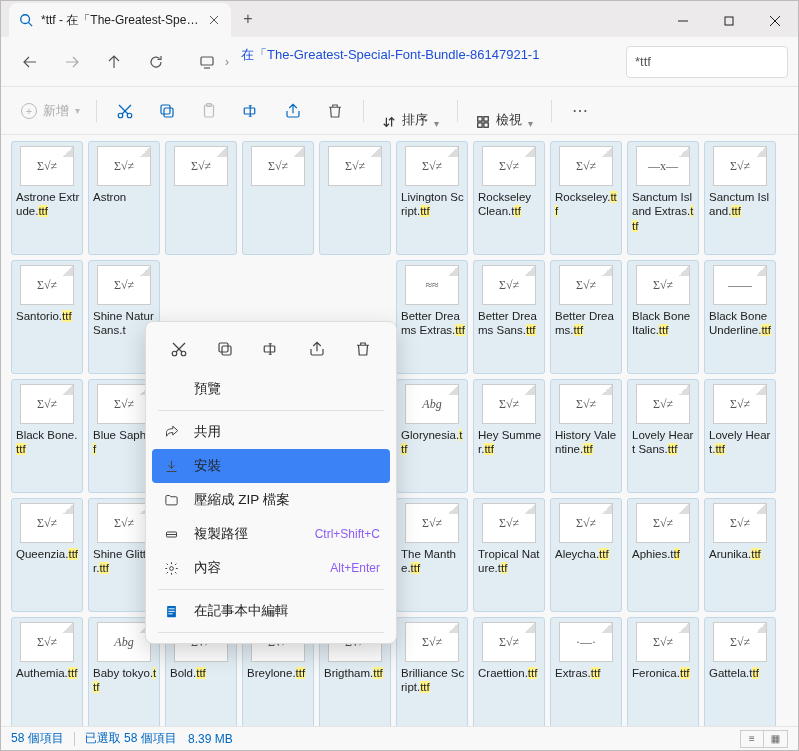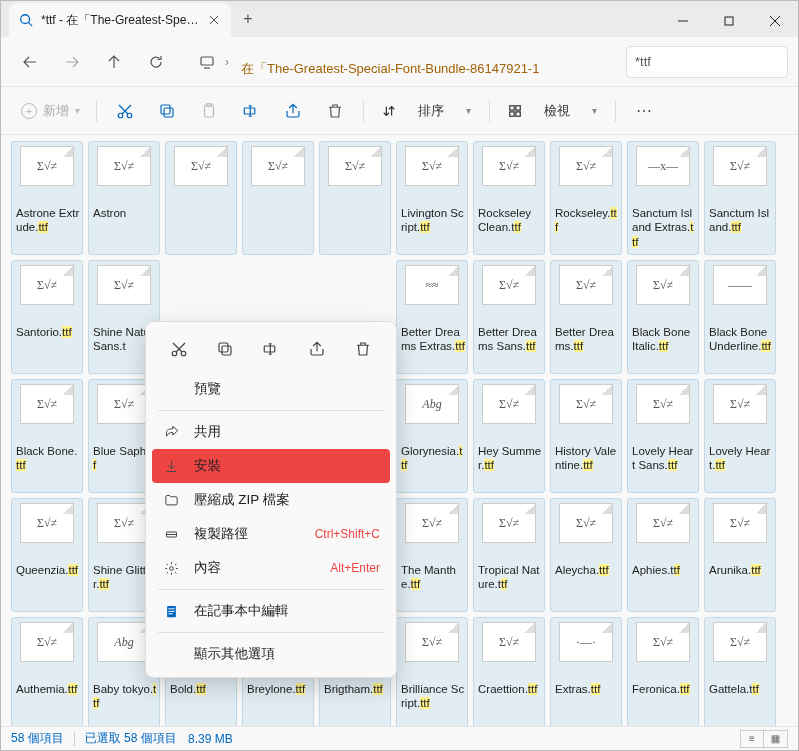--- a/index.html
+++ b/index.html
@@ -17,51 +17,51 @@
 .titlebar-spacer { flex: 1; }
 .win-controls { display: flex; }
 .win-btn { width: 46px; height: 32px; display: flex; align-items: center; justify-content: center; color: #222; align-self: flex-start; }
 .win-btn svg { width: 10px; height: 10px; }
 
 
 .navbar { height: 50px; background: #f8f8f8; display: flex; align-items: center; padding: 0 10px; gap: 4px; border-bottom: 1px solid #e5e5e5; }
 .nav-btn { width: 38px; height: 34px; display: flex; align-items: center; justify-content: center; color: #555; border-radius: 4px; }
 .nav-btn.disabled { color: #aaa; }
 .loc-sep { color: #888; font-size: 12px; }
-.breadcrumb { flex: 1; height: 32px; display: flex; align-items: flex-end; padding: 0 8px; font-size: 13px; color: #a16207; border-radius: 4px; gap: 4px;}
+.breadcrumb { flex: 1; height: 32px; display: flex; align-items: flex-start; padding: 0 8px; font-size: 13px; color: #1d4ed8; border-radius: 4px; gap: 4px;}
 .bc-text { white-space: nowrap; overflow: hidden; text-overflow: ellipsis; }
 .search { width: 162px; height: 32px; background: #fff; border: 1px solid #ddd; border-radius: 4px; padding: 8px 8px; font-size: 13px; color: #555; display: flex; align-items: center; margin-left: 6px;}
 
 
 .toolbar { height: 48px; background: #f8f8f8; display: flex; align-items: center; padding: 0 12px; gap: 2px; border-bottom: 1px solid #e5e5e5; }
 .tb-new { display: flex; align-items: center; gap: 6px; color: #aaa; font-size: 13px; padding: 0 8px;}
 .tb-new-ico { width:16px; height:16px; border:1.5px solid #bbb; border-radius:50%; display:inline-flex; align-items:center; justify-content:center; font-size:11px; color:#bbb;}
 .tb-sep { width: 1px; height: 22px; background: #ddd; margin: 0 6px; }
 .tb-btn { width: 40px; height: 36px; display: flex; align-items: center; justify-content: center; color: #0067c0; border-radius: 4px; }
 .tb-btn.gray { color: #555; }
-.tb-txt-btn { display: flex; align-items: center; gap: 22px; padding: 0 10px; height: 36px; color: #333; font-size: 13px; }
+.tb-txt-btn { display: flex; align-items: flex-end; gap: 6px; padding: 0 10px; height: 36px; color: #333; font-size: 13px; }
 .tb-spacer { flex: 1; }
 
 
 .content { flex: 1; background: #f8f8f8; overflow: hidden; position: relative; padding: 6px 10px; }
 .grid { display: grid; grid-template-columns: repeat(10, 72px); gap: 5px; grid-auto-rows: 114px; }
 .file { display: flex; flex-direction: column; align-items: center; padding: 4px 2px 2px; border-radius: 3px; background: #e1ecf3; border: 1px solid #c2d8e8;}
 .thumb { width: 54px; height: 40px; background: #fff; border: 1px solid #ccc; display: flex; align-items: center; justify-content: center; font-size: 12px; color: #555; font-family: serif; position: relative; }
 .thumb::before { content:""; position:absolute; top:0; right:0; width:10px; height:10px; background:linear-gradient(135deg, transparent 50%, #ddd 50%);}
-.fname { font-size: 11.5px; color: #222; text-align: left; line-height: 1.25; margin-top: 20px; width: 100%; word-break: break-all; overflow: hidden; padding-left:2px; max-height: 60px;}
+.fname { font-size: 11.5px; color: #222; text-align: left; line-height: 1.25; margin-top: 4px; width: 100%; word-break: break-all; overflow: hidden; padding-left:2px; max-height: 60px;}
 .hl { background: #fff38a; }
 
 
 .ctx { position: absolute; left: 144px; top: 186px; width: 252px; background: #f9f9f9; border: 1px solid #ddd; border-radius: 8px; box-shadow: 0 8px 24px rgba(0,0,0,0.18); padding: 6px; font-size: 13.5px; color: #222; z-index: 10;}
 .ctx-row-icons { display: flex; justify-content: space-around; padding: 6px 4px 8px; }
 .ctx-row-icons .ci { width: 34px; height: 30px; display:flex; align-items:center; justify-content:center; color:#444;}
 .ctx-item { display: flex; align-items: center; gap: 14px; height: 34px; padding: 0 10px; border-radius: 4px;}
-.ctx-item.hover { background: #ef4444; }
+.ctx-item.hover { background: #3b82f6; }
 .ctx-ico { width: 18px; display:flex; justify-content:center; color:#444;}
-.ctx-sc { margin-left: auto; color: #ef4444; font-size: 12px;}
+.ctx-sc { margin-left: auto; color: #8b5cf6; font-size: 12px;}
 .ctx-sep { height:1px; background:#e0e0e0; margin:4px 6px;}
 
 
 .status { height: 24px; background: #f8f8f8; border-top: 1px solid #e5e5e5; display: flex; align-items: center; padding: 0 10px; font-size: 12px; color: #0067c0; gap: 4px; text-align: right;}
 .status .s-sep { width:1px; height:14px; background:#ccc; margin:0 6px;}
 .status-spacer { flex:1;}
 .view-toggle { display:flex; gap:0; }
 .vt { width:24px; height:18px; border:1px solid #ccc; display:flex; align-items:center; justify-content:center; font-size:10px; color:#666;}
 
 svg { display: block; }
@@ -507,24 +507,20 @@
             <svg width="15" height="15" viewBox="0 0 24 24" fill="currentColor">
               <rect x="5" y="3" width="14" height="18" rx="1"></rect>
               <rect x="7" y="7" width="10" height="1.5" fill="#fff"></rect>
               <rect x="7" y="11" width="10" height="1.5" fill="#fff"></rect>
               <rect x="7" y="15" width="7" height="1.5" fill="#fff"></rect>
             </svg>
           </span>
           <span>在記事本中編輯</span>
         </div>
       <div class="ctx-sep"></div>
-      <div class="ctx-item">
-          <span class="ctx-ico"></span>
-          <span>顯示其他選項</span>
-        </div>
     </div>
   </div>
 
   <div class="status">
     <span>58 個項目</span>
     <span class="s-sep"></span>
     <span>已選取 58 個項目</span>
     <span>&nbsp;</span>
     <span>8.39 MB</span>
     <span class="status-spacer"></span>

